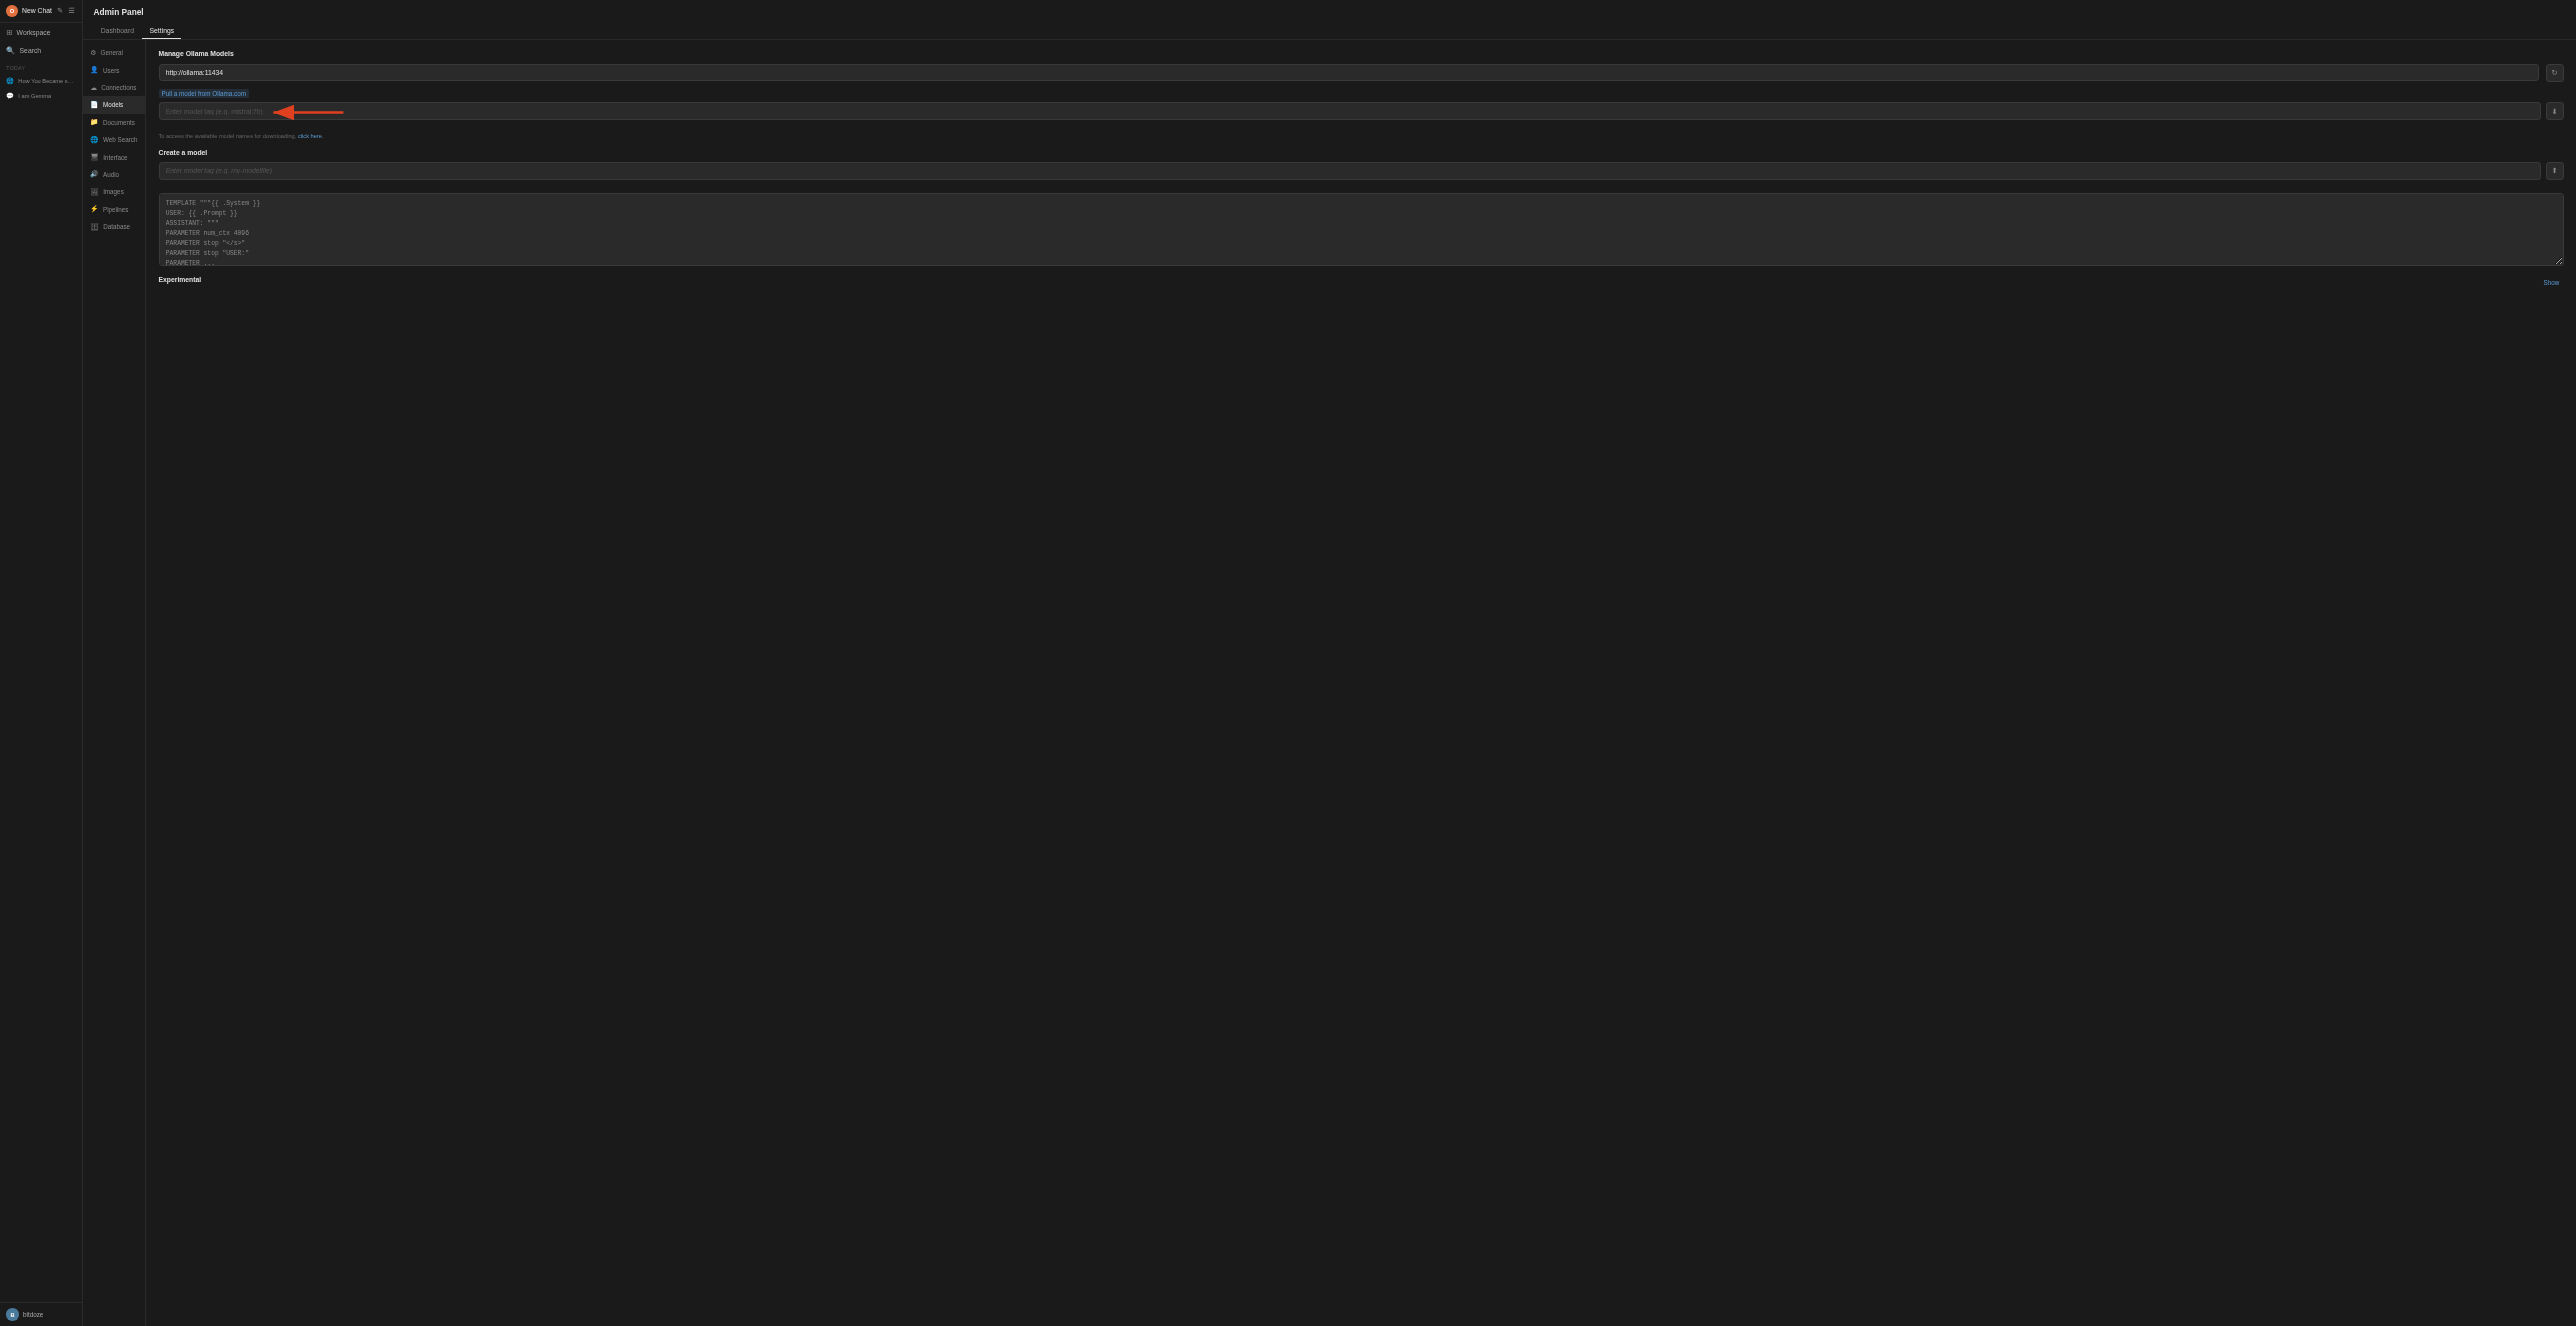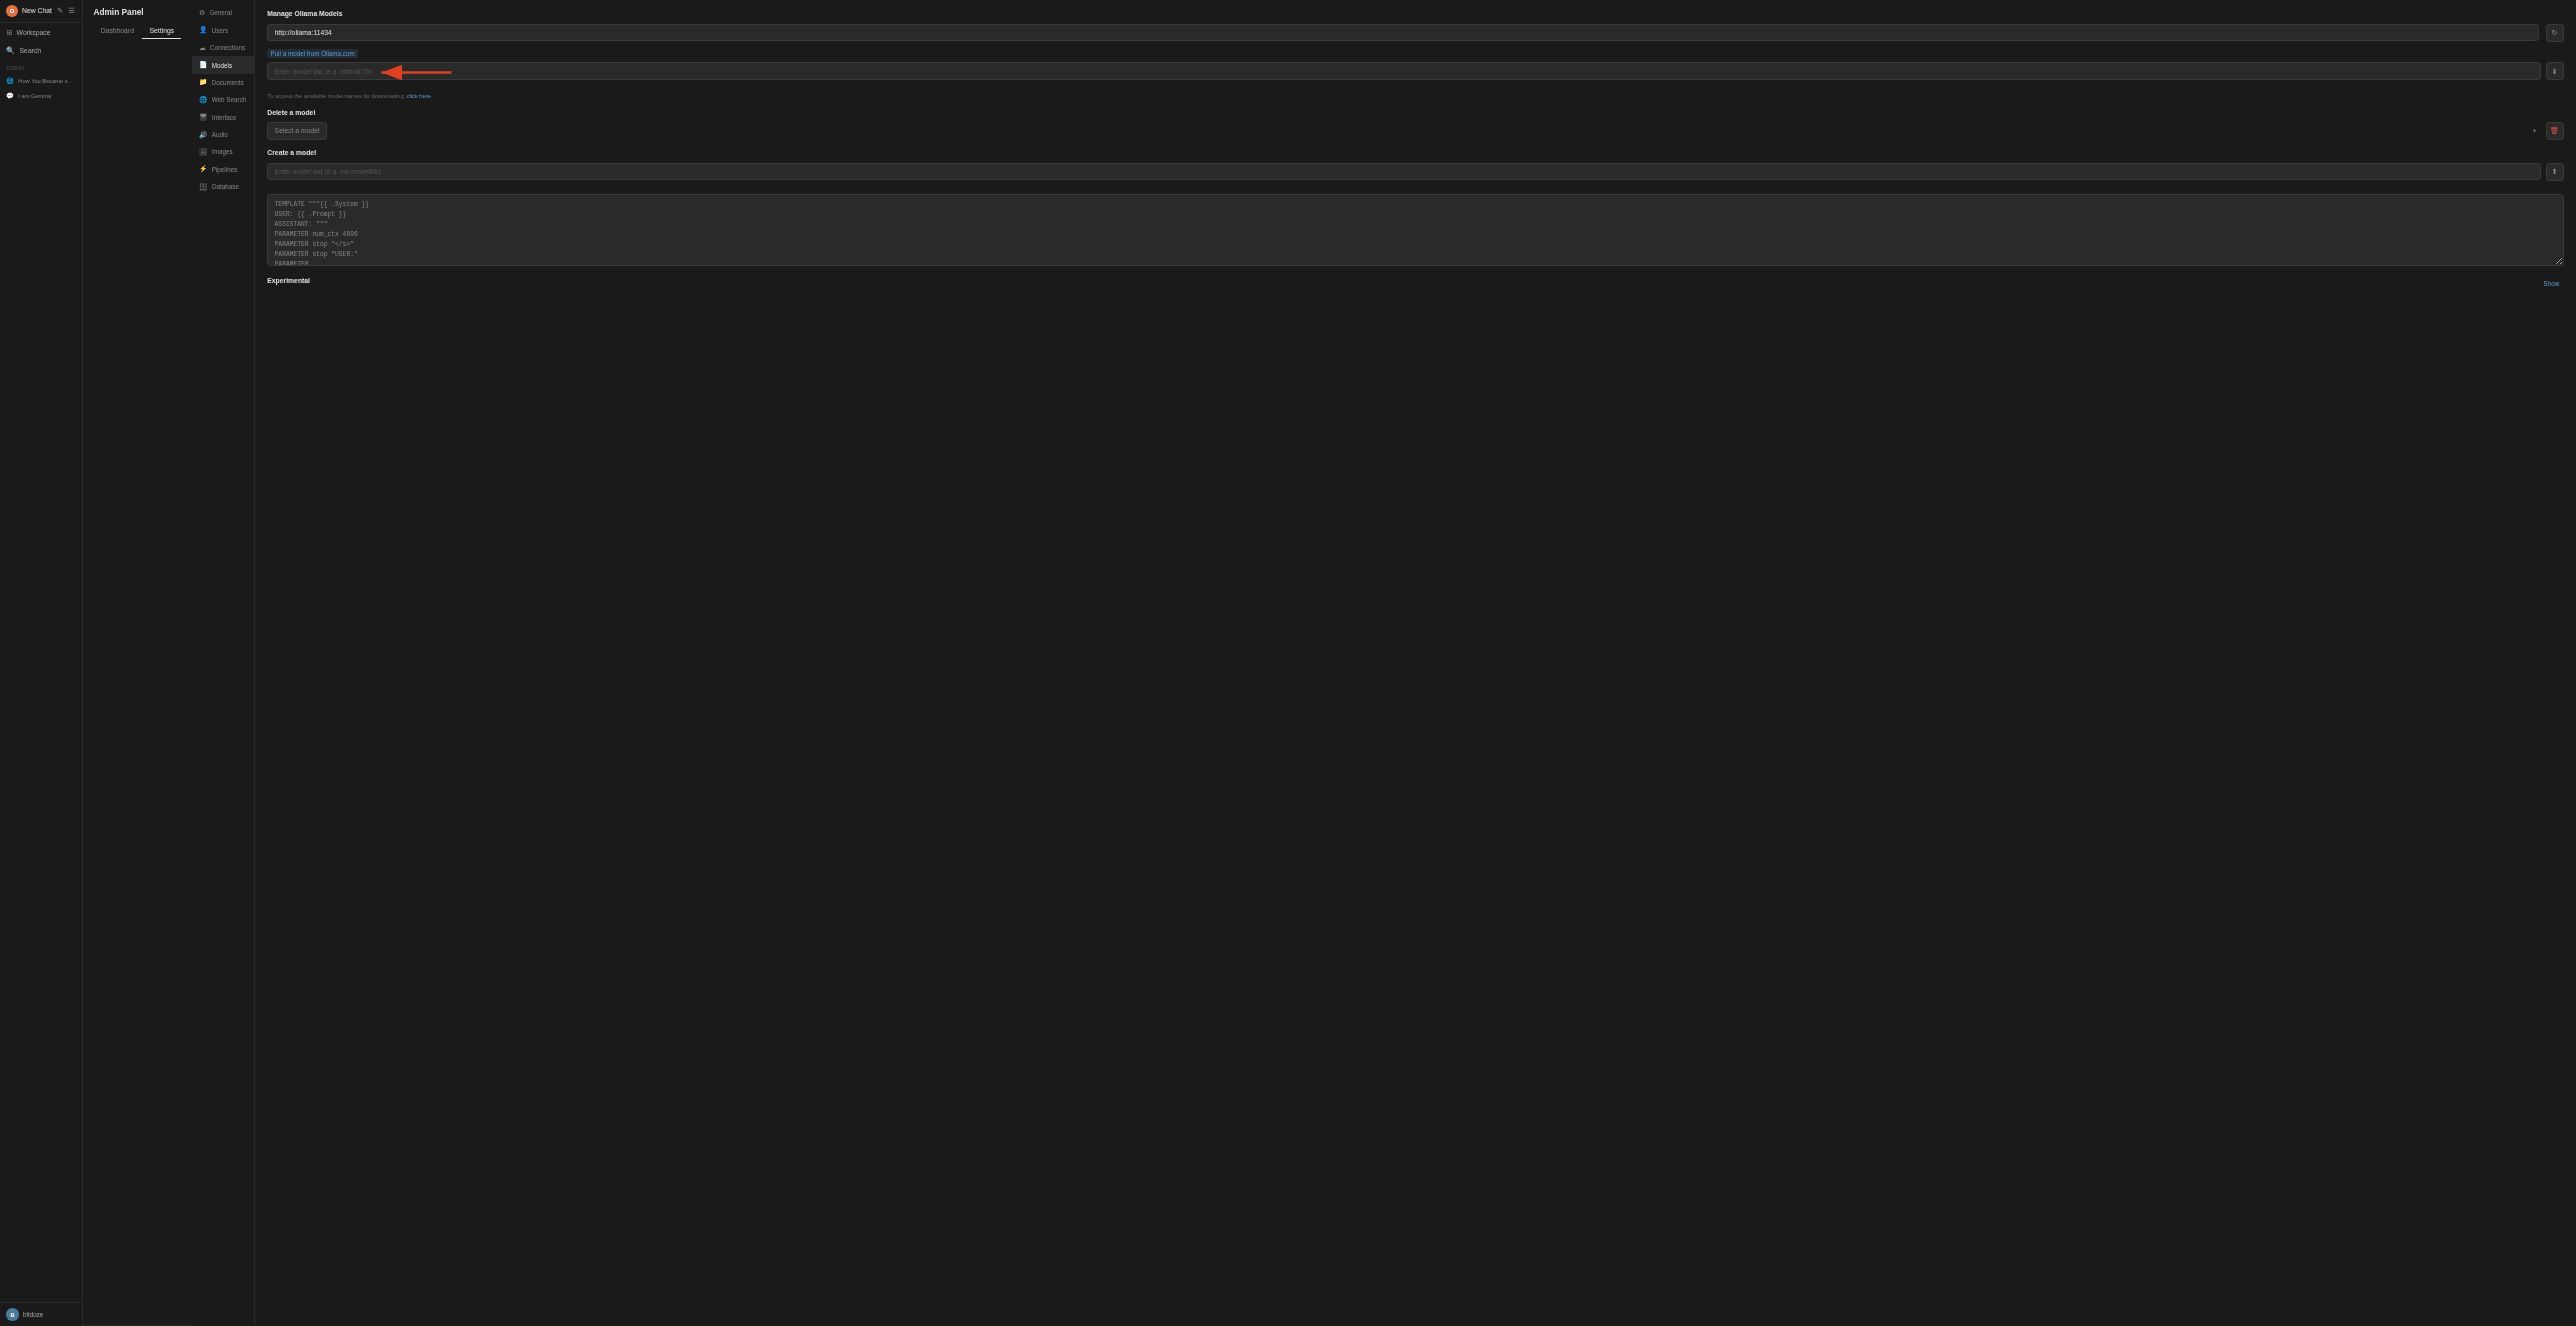--- a/index.html
+++ b/index.html
@@ -121,20 +121,21 @@
       font-size: 5.7px;
       color: white;
       font-weight: bold;
     }
     .username { font-size: 6.3px; color: #aaa; }
 
     
     .main {
       flex: 1;
       display: flex;
+      flex-direction: column;
       overflow: hidden;
     }
 
     
     .admin-header {
       padding: 7.3px 10.4px 0;
       border-bottom: 0.5px solid #2a2a2a;
     }
     .admin-title {
       font-size: 8.3px;
@@ -488,31 +489,20 @@
         <svg width="83" height="21" style="position:absolute;top:-47px;left:104px;pointer-events:none;" viewBox="0 0 160 40">
           <defs>
             <marker id="arrowhead" markerWidth="8" markerHeight="6" refX="8" refY="3" orient="auto">
               <polygon points="0 0, 8 3, 0 6" fill="#e04020"></polygon>
             </marker>
           </defs>
           <line x1="155" y1="20" x2="20" y2="20" stroke="#e04020" stroke-width="5" marker-end="url(#arrowhead)"></line>
         </svg>
       </div>
 
-      <div class="delete-section">
-        <div class="section-title">Delete a model</div>
-        <div class="select-row">
-          <div class="select-wrapper">
-            <select class="model-select">
-              <option value="">Select a model</option>
-            </select>
-          </div>
-          <button class="btn-delete">🗑</button>
-        </div>
-      </div>
 
       <div class="create-section">
         <div class="section-title">Create a model</div>
         <div class="model-tag-row">
           <input class="create-tag-input" type="text" placeholder="Enter model tag (e.g. my-modelfile)" style="">
           <button class="btn-icon">⬆</button>
         </div>
         <textarea class="modelfile-textarea" rows="6" style="">TEMPLATE """{{ .System }}
 USER: {{ .Prompt }}
 ASSISTANT: """

